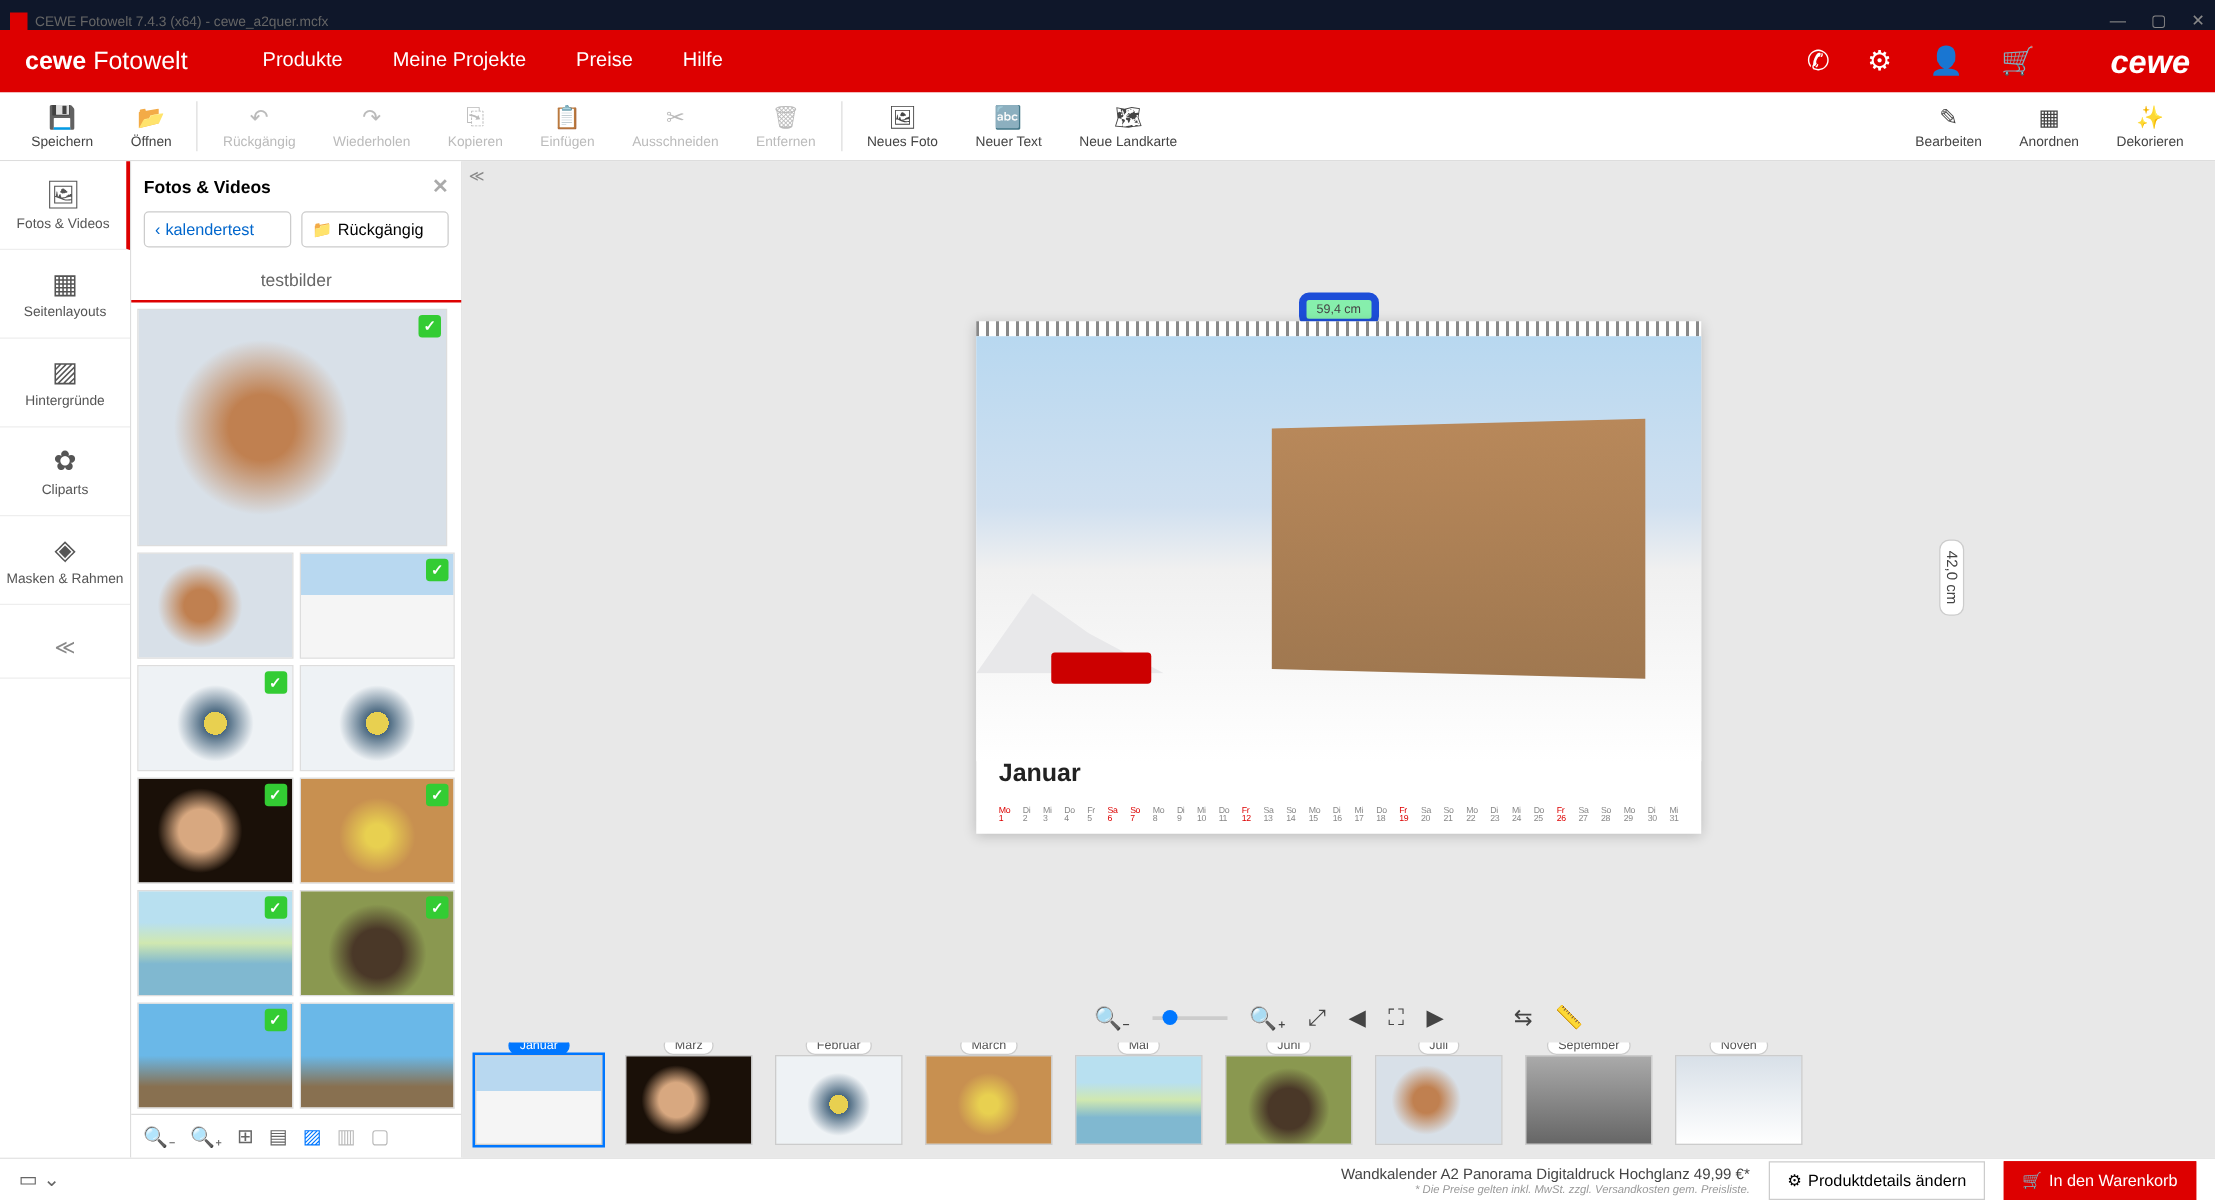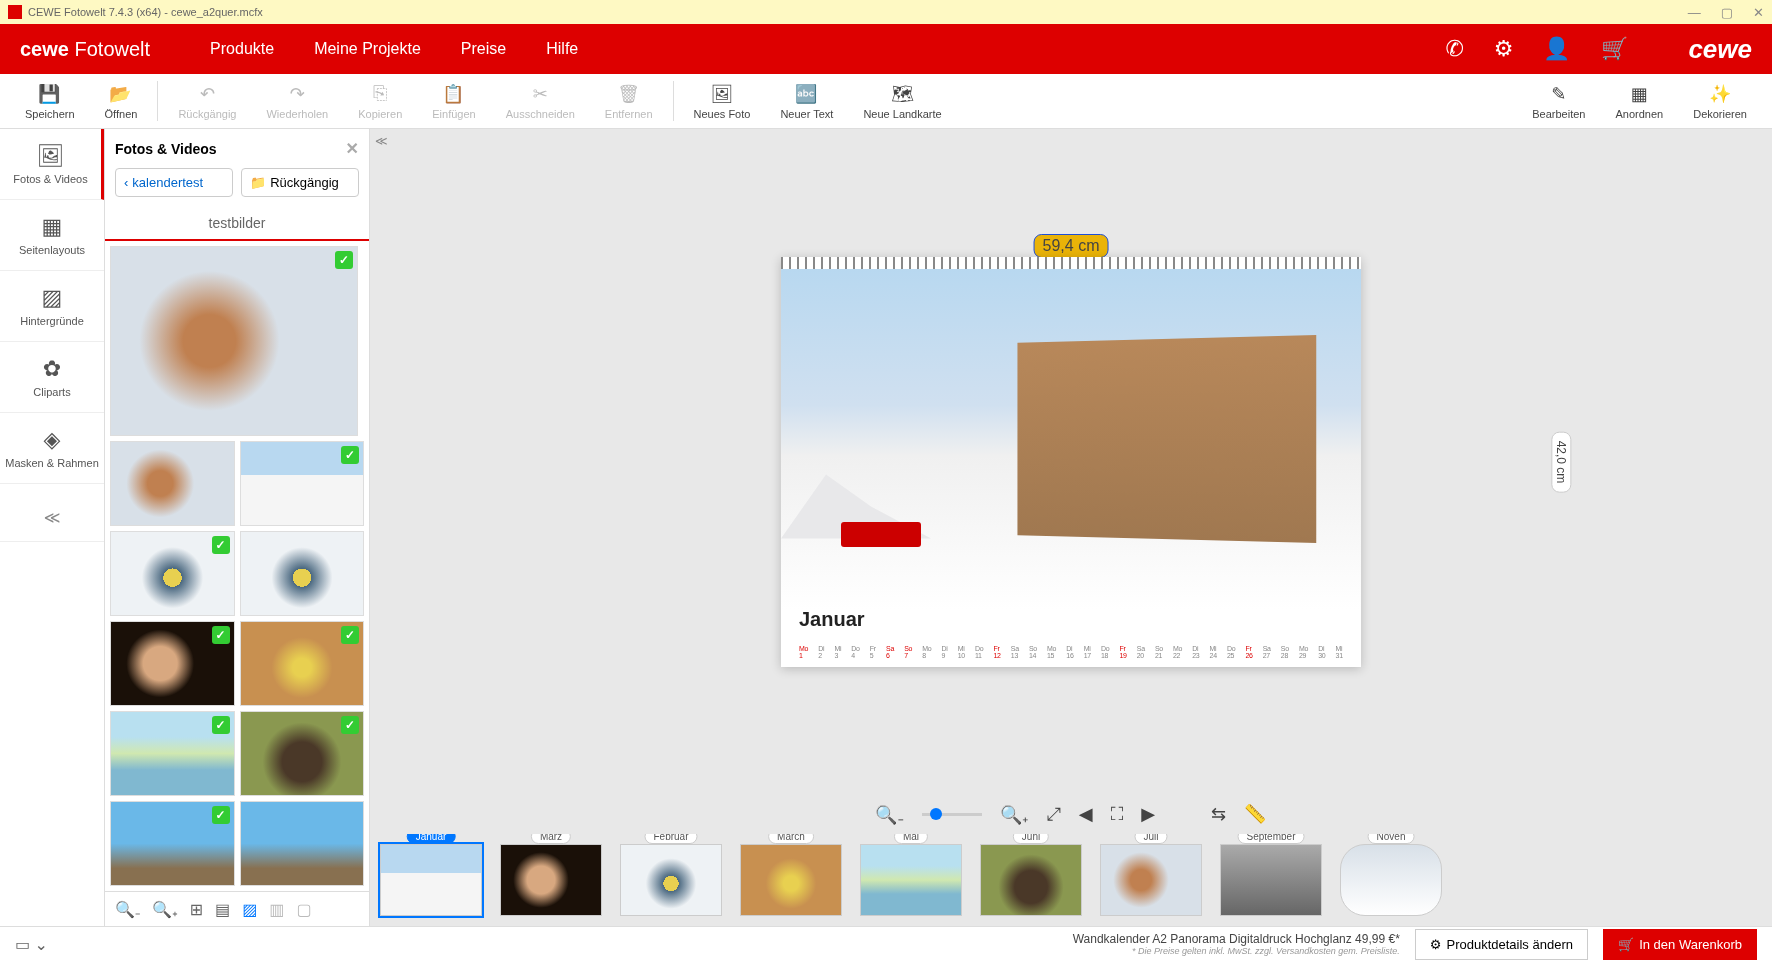--- a/index.html
+++ b/index.html
@@ -1,17 +1,17 @@
 <!DOCTYPE html>
 <html><head>
 <meta charset="utf-8">
 <style>
 *{margin:0;padding:0;box-sizing:border-box;font-family:Arial,sans-serif;}
 body{background:#f0f0f0;overflow:hidden;width:1772px;height:961px;}
-.titlebar{height:24px;background:#fef9c3;display:flex;align-items:center;padding:0 8px;font-size:11px;color:#666;}
+.titlebar{height:24px;background:#0f172a;display:flex;align-items:flex-end;padding:0 8px;font-size:11px;color:#666;}
 .titlebar .app-icon{width:14px;height:14px;background:#d00;margin-right:6px;}
 .titlebar .win-controls{margin-left:auto;display:flex;gap:20px;color:#888;font-size:13px;}
 .header{height:50px;background:#d00;display:flex;align-items:center;color:#fff;padding:0 20px;}
 .header .logo{font-size:20px;font-weight:bold;margin-right:60px;}
 .header .logo .thin{font-weight:300;}
 .header .nav{display:flex;gap:40px;font-size:16px;}
 .header .right{margin-left:auto;display:flex;gap:30px;align-items:center;font-size:22px;}
 .header .logo2{margin-left:30px;font-size:26px;font-style:italic;font-weight:bold;}
 .toolbar{height:55px;background:#fff;border-bottom:1px solid #ddd;display:flex;align-items:center;padding:0 10px;}
 .toolbar .tb-item{display:flex;flex-direction:column;align-items:center;justify-content:center;padding:0 15px;font-size:11px;color:#444;cursor:pointer;}
@@ -36,21 +36,21 @@
 .pp-grid{flex:1;overflow:auto;padding:5px;border-top:2px solid #d00;}
 .thumb-large{width:248px;height:190px;margin-bottom:5px;position:relative;background:linear-gradient(#d8e8f0,#e8f0e8);border:1px solid #ddd;}
 .thumb-row{display:flex;gap:5px;margin-bottom:5px;}
 .thumb{flex:1;height:85px;position:relative;border:1px solid #ddd;}
 .check{position:absolute;top:4px;right:4px;width:18px;height:18px;background:#3c3;border-radius:3px;display:flex;align-items:center;justify-content:center;color:#fff;font-size:12px;font-weight:bold;}
 .pp-bottom{height:35px;border-top:1px solid #ddd;display:flex;align-items:center;gap:12px;padding:0 10px;font-size:16px;color:#666;}
 .pp-bottom span{cursor:pointer;}
 .canvas-area{flex:1;background:#e8e8e8;display:flex;flex-direction:column;position:relative;}
 .canvas-collapse{position:absolute;top:5px;left:5px;font-size:12px;color:#888;}
 .canvas-main{flex:1;display:flex;align-items:center;justify-content:center;position:relative;}
-.ruler-label-h{position:absolute;top:105px;left:50%;transform:translateX(-50%);font-size:16px;color:#444;background:#eab308;padding:2px 8px;border:1px solid #1d4ed8;border-radius:8px;}
+.ruler-label-h{position:absolute;top:105px;left:50%;transform:translateX(-50%);font-size:10px;color:#444;background:#86efac;padding:2px 8px;border:6px solid #1d4ed8;border-radius:8px;}
 .ruler-label-v{position:absolute;right:180px;top:50%;transform:translateY(-50%) rotate(90deg);font-size:12px;color:#444;background:#fff;padding:2px 8px;border:1px solid #ccc;border-radius:8px;}
 .calendar-page{width:580px;height:410px;background:#fff;box-shadow:0 2px 10px rgba(0,0,0,0.2);position:relative;}
 .cal-spiral{height:12px;background:repeating-linear-gradient(90deg,#888 0,#888 2px,transparent 2px,transparent 8px);}
 .cal-photo{height:340px;background:linear-gradient(#b8d8f0 0%,#d0e0f0 40%,#f0f0f0 55%,#fff 100%);position:relative;overflow:hidden;}
 .cal-building{position:absolute;right:50px;top:70px;width:300px;height:200px;background:linear-gradient(#b8885a,#a07850);transform:perspective(400px) rotateY(-6deg);}
 .cal-mountain{position:absolute;left:0;bottom:70px;width:150px;height:80px;background:#e8e8ea;clip-path:polygon(0 100%,30% 20%,60% 60%,100% 100%);}
 .cal-vehicle{position:absolute;left:60px;bottom:62px;width:80px;height:25px;background:#c00;border-radius:3px;}
 .cal-month{position:absolute;bottom:36px;left:18px;font-size:20px;font-weight:bold;color:#222;}
 .cal-days{position:absolute;bottom:8px;left:18px;right:18px;font-size:7px;color:#888;display:flex;justify-content:space-between;letter-spacing:-0.3px;}
 .cal-days .sun{color:#d00;}
@@ -73,21 +73,21 @@
 
 .t-bird{background:radial-gradient(circle at 40% 50%,#c08050 15%,#d8e0e8 40%);}
 .t-build{background:linear-gradient(#b8d8f0 40%,#f5f5f5 40%);}
 .t-tit{background:radial-gradient(circle at 50% 55%,#e8d050 12%,#4a6880 12%,#eef2f5 40%);}
 .t-portrait{background:radial-gradient(circle at 40% 50%,#d8a880 20%,#1a1008 40%);}
 .t-titbr{background:radial-gradient(circle at 50% 55%,#e8d050 12%,#c89050 40%);}
 .t-lake{background:linear-gradient(#b8e0f0 30%,#d0e8b0 50%,#80b8d0 70%);}
 .t-boar{background:radial-gradient(circle at 50% 60%,#4a3828 25%,#8a9850 50%);}
 .t-stork{background:linear-gradient(#6ab8e8 50%,#887050 80%);}
 .t-bw{background:linear-gradient(#aaa,#666);}
-.t-white{background:linear-gradient(#d8e0e8,#fff);border-radius:25px;}
+.t-white{background:linear-gradient(#d8e0e8,#fff);}
 </style>
 </head>
 <body>
 
 <div class="titlebar">
   <div class="app-icon"></div>
   <span>CEWE Fotowelt 7.4.3 (x64) - cewe_a2quer.mcfx</span>
   <div class="win-controls">
     <span>—</span>
     <span>▢</span>

